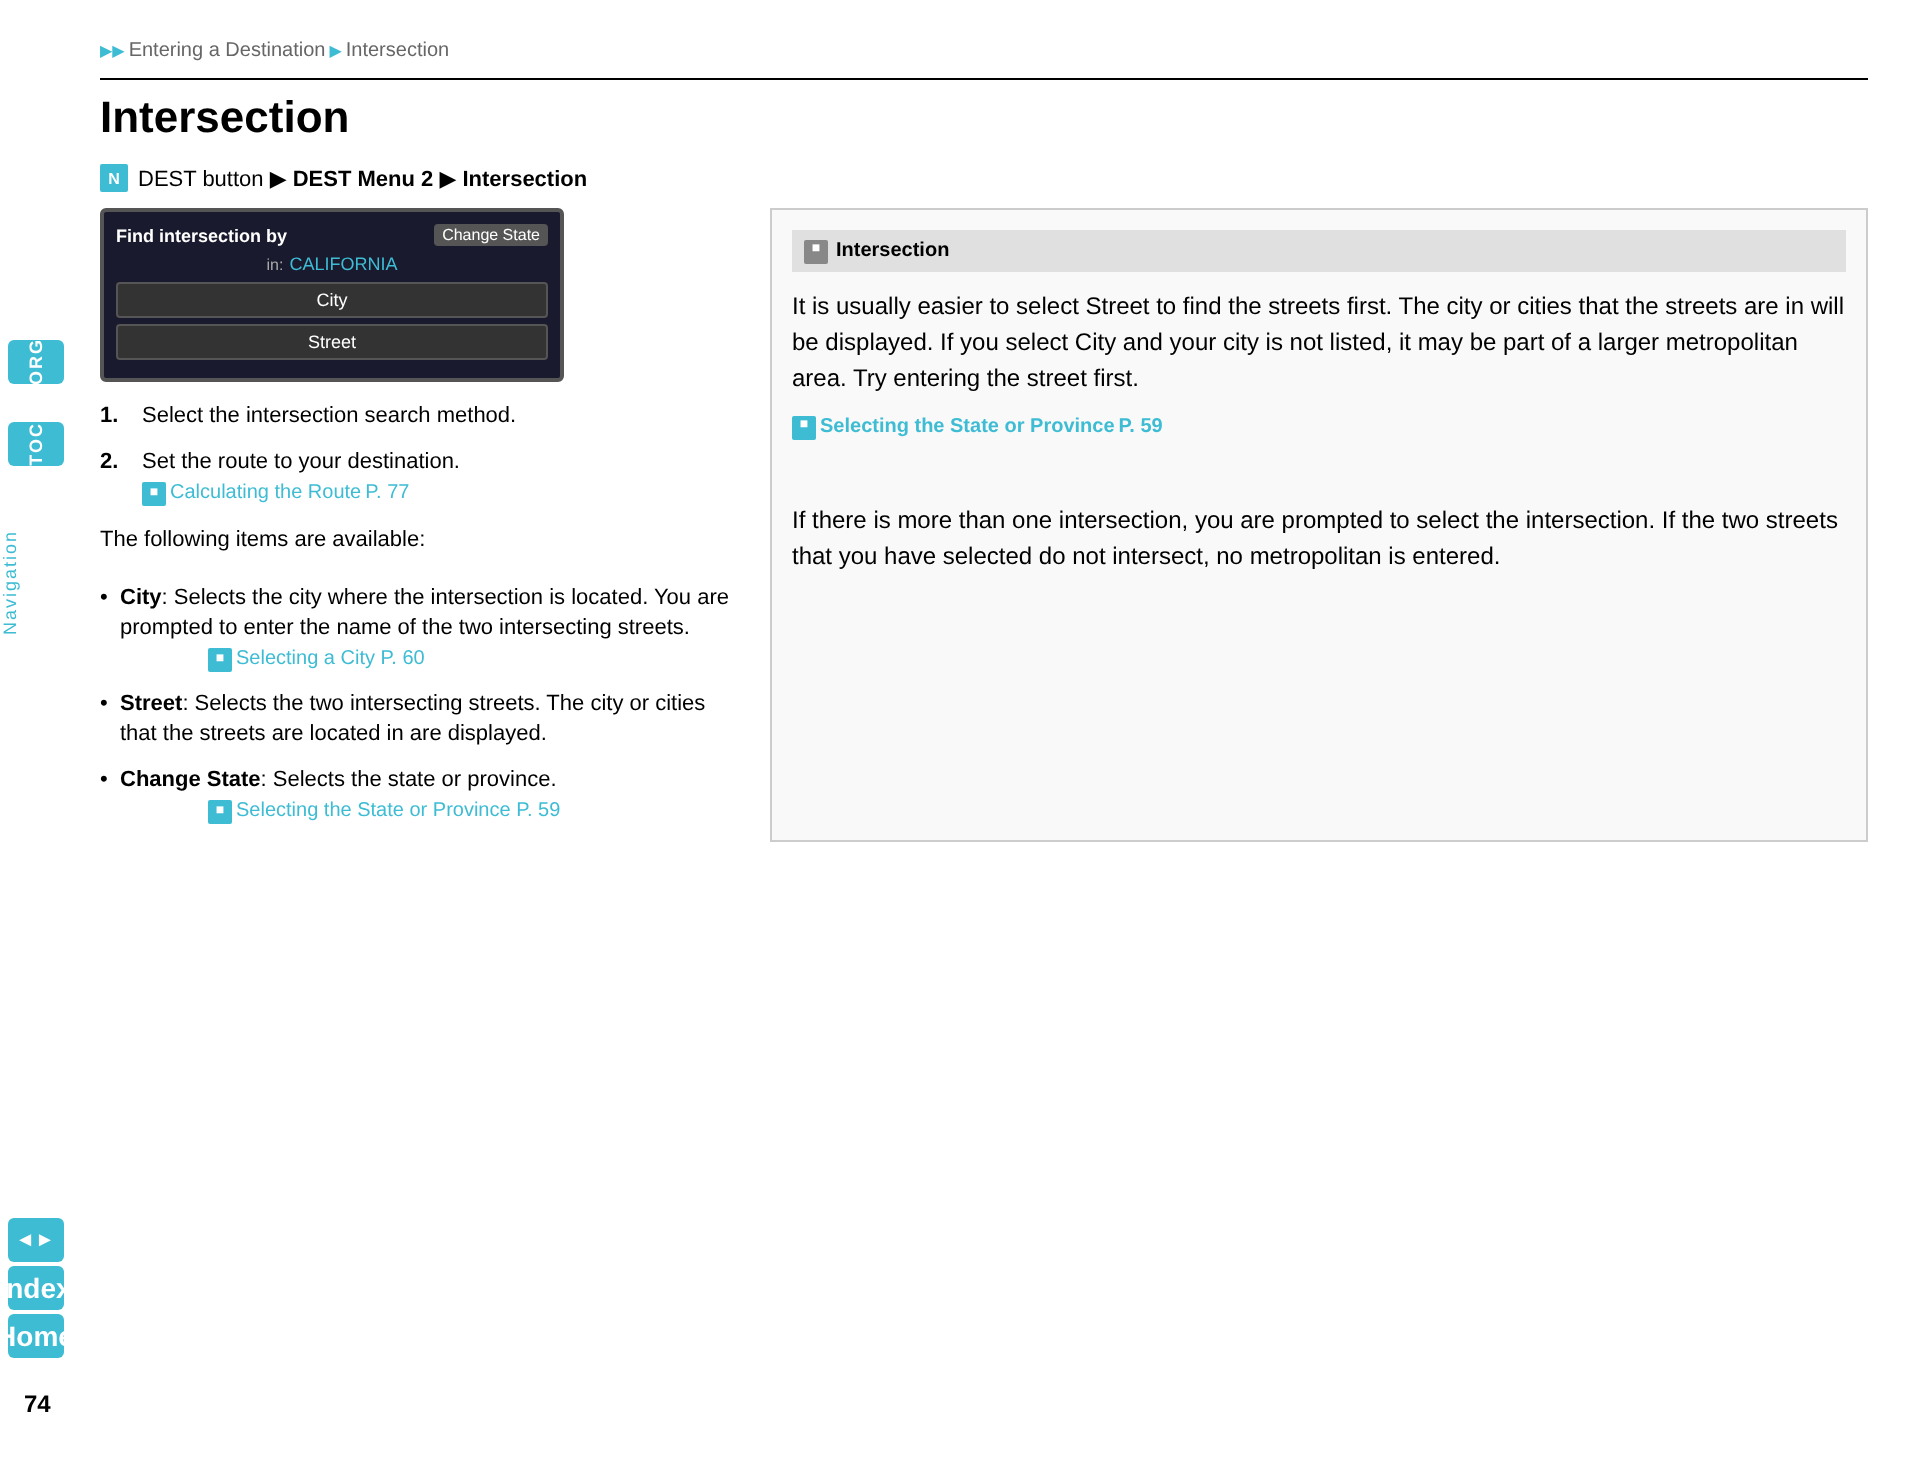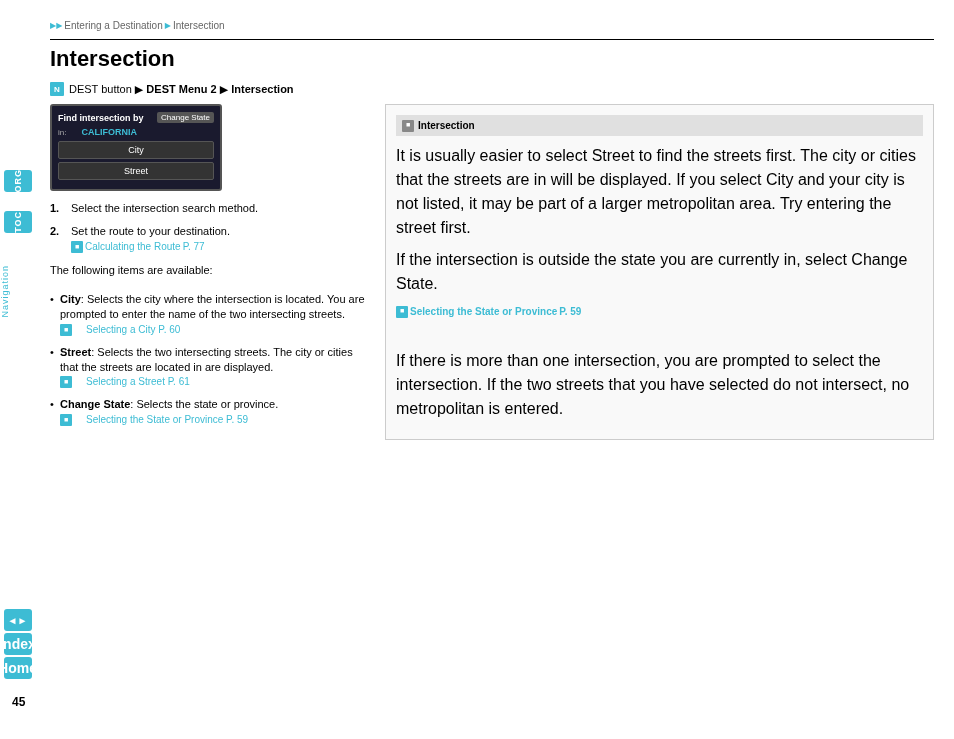--- a/index.html
+++ b/index.html
@@ -213,21 +213,21 @@
       background: #f9f9f9;
     }
 
     
     .screen-sim {
       background: #1a1a2e;
       border: 2px solid #555;
       border-radius: 3px;
       padding: 6px;
       margin-bottom: 10px;
-      width: 172px;
+      width: 232px;
     }
 
     .screen-header {
       display: flex;
       justify-content: space-between;
       align-items: center;
       margin-bottom: 4px;
     }
 
     .screen-title-text {
@@ -240,33 +240,34 @@
       background: #555;
       color: #fff;
       font-size: 8px;
       padding: 1px 4px;
       border-radius: 2px;
     }
 
     .screen-in-label {
       display: flex;
       align-items: center;
-      gap: 15px;
+      gap: 3px;
       margin-bottom: 4px;
+      justify-content: center;
     }
 
     .screen-in-text {
       color: #aaa;
       font-size: 8px;
     }
 
     .screen-state-value {
       color: #3dbcd4;
       font-size: 9px;
-      font-weight: bold;
+      font-weight: normal;
     }
 
     .screen-btn {
       background: #333;
       border: 1px solid #555;
       color: #fff;
       font-size: 9px;
       text-align: center;
       padding: 3px;
       margin-bottom: 3px;
@@ -344,22 +345,23 @@
 
     .item-bold {
       font-weight: bold;
     }
 
     .item-link {
       color: #3dbcd4;
       text-decoration: none;
       display: flex;
       align-items: center;
-      gap: 14px;
-      font-size: 10px;
+      gap: 2px;
+      font-size: 10px;
+      margin-left: 44px;
     }
 
     
     .right-header {
       background: #e0e0e0;
       padding: 3px 6px;
       font-size: 10px;
       font-weight: bold;
       margin-bottom: 8px;
       display: flex;
@@ -373,21 +375,21 @@
       background: #888;
       display: inline-flex;
       align-items: center;
       justify-content: center;
       color: #fff;
       font-size: 7px;
       border-radius: 1px;
     }
 
     .right-text {
-      font-size: 16px;
+      font-size: 12px;
       line-height: 1.5;
       color: #000;
       margin-bottom: 8px;
     }
 
     .right-link {
       color: #3dbcd4;
       font-weight: bold;
       font-size: 10px;
       display: flex;
@@ -414,21 +416,21 @@
     <span class="bottom-tab-icon">◄►</span>
   </div>
   <div class="bottom-tab">
     <span class="bottom-tab-label">Index</span>
   </div>
   <div class="bottom-tab">
     <span class="bottom-tab-label">Home</span>
   </div>
 </div>
 
-<div class="page-number">45</div>
+<div class="page-number">74</div>
 
 <div class="main-content">
 
   <div class="breadcrumb">
     <span class="breadcrumb-arrow">▶▶</span>
     <span>Entering a Destination</span>
     <span class="breadcrumb-arrow">▶</span>
     <span>Intersection</span>
   </div>
 
@@ -488,45 +490,40 @@
           <br>
           <a class="item-link">
             <span class="link-icon">■</span>
             <span>Selecting a City P. 60</span>
           </a>
         </li>
 
         <li>
           <span class="item-bold">Street</span>: Selects the two intersecting streets. The city or cities that the streets are located in are displayed.
           <br>
-          <a class="item-link">
-            <span class="link-icon">■</span>
-            <span>Selecting a Street P. 61</span>
-          </a>
         </li>
 
         <li>
           <span class="item-bold">Change State</span>: Selects the state or province.
           <br>
           <a class="item-link">
             <span class="link-icon">■</span>
             <span>Selecting the State or Province P. 59</span>
           </a>
         </li>
       </ul>
 
     </div>
 
     <div class="right-col">
       <div class="right-header">
         <span class="right-header-icon">■</span>
         <span>Intersection</span>
       </div>
       <p class="right-text">It is usually easier to select Street to find the streets first. The city or cities that the streets are in will be displayed. If you select City and your city is not listed, it may be part of a larger metropolitan area. Try entering the street first.</p>
-      <p class="right-text">If the intersection is outside the state you are currently in, select Change State.</p>
       <a class="right-link">
         <span class="link-icon">■</span>
         <span>Selecting the State or Province</span>
         <span>P. 59</span>
       </a>
       <br><br>
       <p class="right-text">If there is more than one intersection, you are prompted to select the intersection. If the two streets that you have selected do not intersect, no metropolitan is entered.</p>
     </div>
 
   </div>

